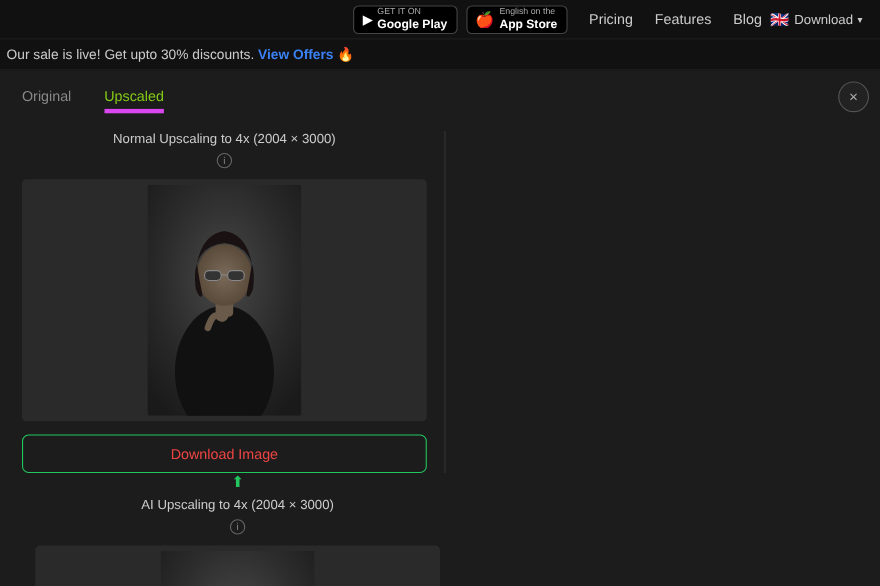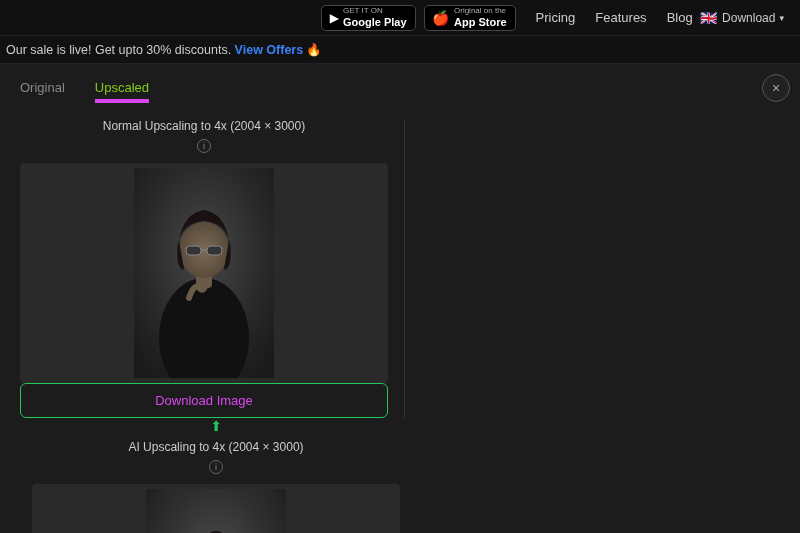--- a/index.html
+++ b/index.html
@@ -168,25 +168,26 @@
       overflow: hidden;
       width: 100%;
       height: 220px;
       display: flex;
       align-items: center;
       justify-content: center;
     }
 
     
     .btn-download-outline {
+      margin-top: 12px;
       width: 100%;
       padding: 9px;
       border: 1.5px solid #22c55e;
       background: transparent;
-      color: #d946ef;
+      color: #ef4444;
       border-radius: 6px;
       font-size: 13px;
       cursor: pointer;
       font-weight: 500;
     }
 
     .divider {
       width: 1px;
       background: #333;
       align-self: stretch;
@@ -201,21 +202,21 @@
   <div class="store-badge">
     <span class="store-badge-icon">▶</span>
     <div class="store-badge-text">
       <span style="font-size:8px;font-weight:normal;color:#aaa">GET IT ON</span>
       <span>Google Play</span>
     </div>
   </div>
   <div class="store-badge">
     <span class="store-badge-icon" style="font-size:14px;">🍎</span>
     <div class="store-badge-text">
-      <span style="font-size:8px;font-weight:normal;color:#aaa">Original on the</span>
+      <span style="font-size:8px;font-weight:normal;color:#aaa">English on the</span>
       <span>App Store</span>
     </div>
   </div>
   <div class="nav-links">
     <span class="nav-link">Pricing</span>
     <span class="nav-link">Features</span>
     <span class="nav-link">Blog</span>
   </div>
   <div class="lang-btn">
     <span class="flag">🇬🇧</span>

